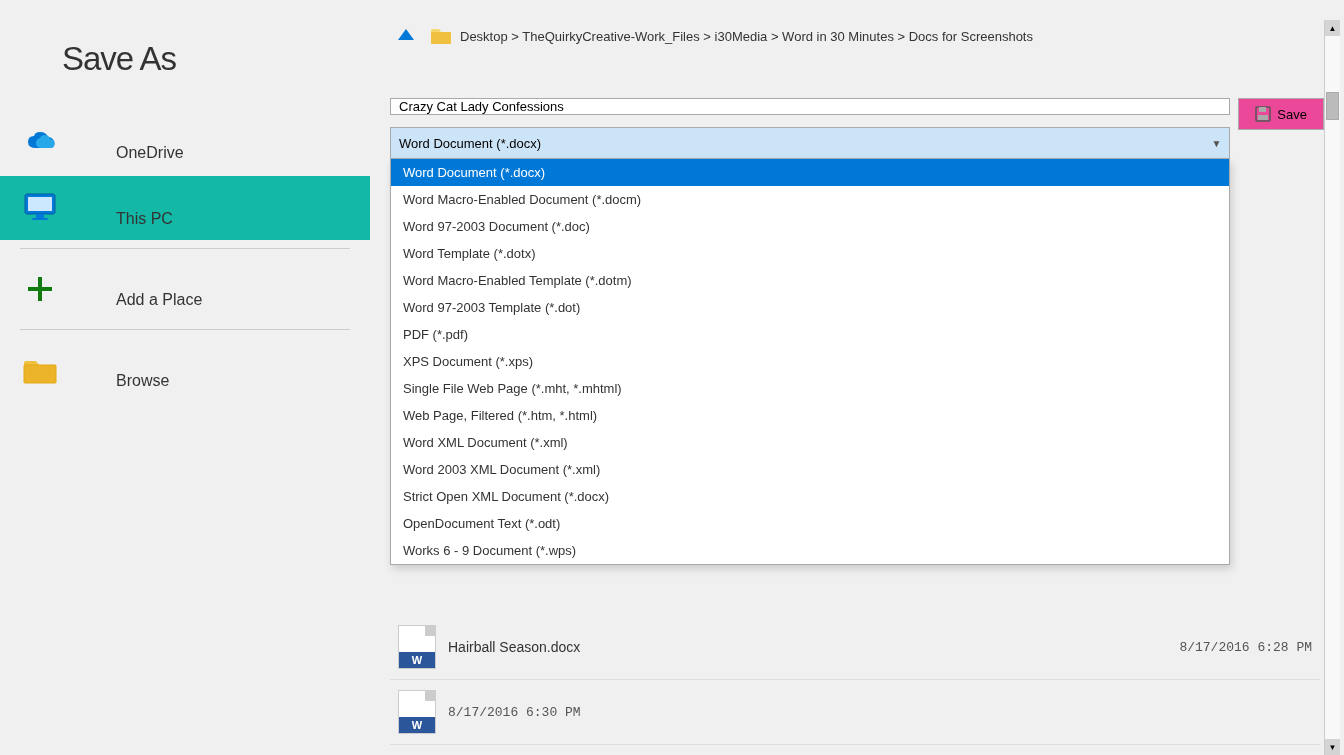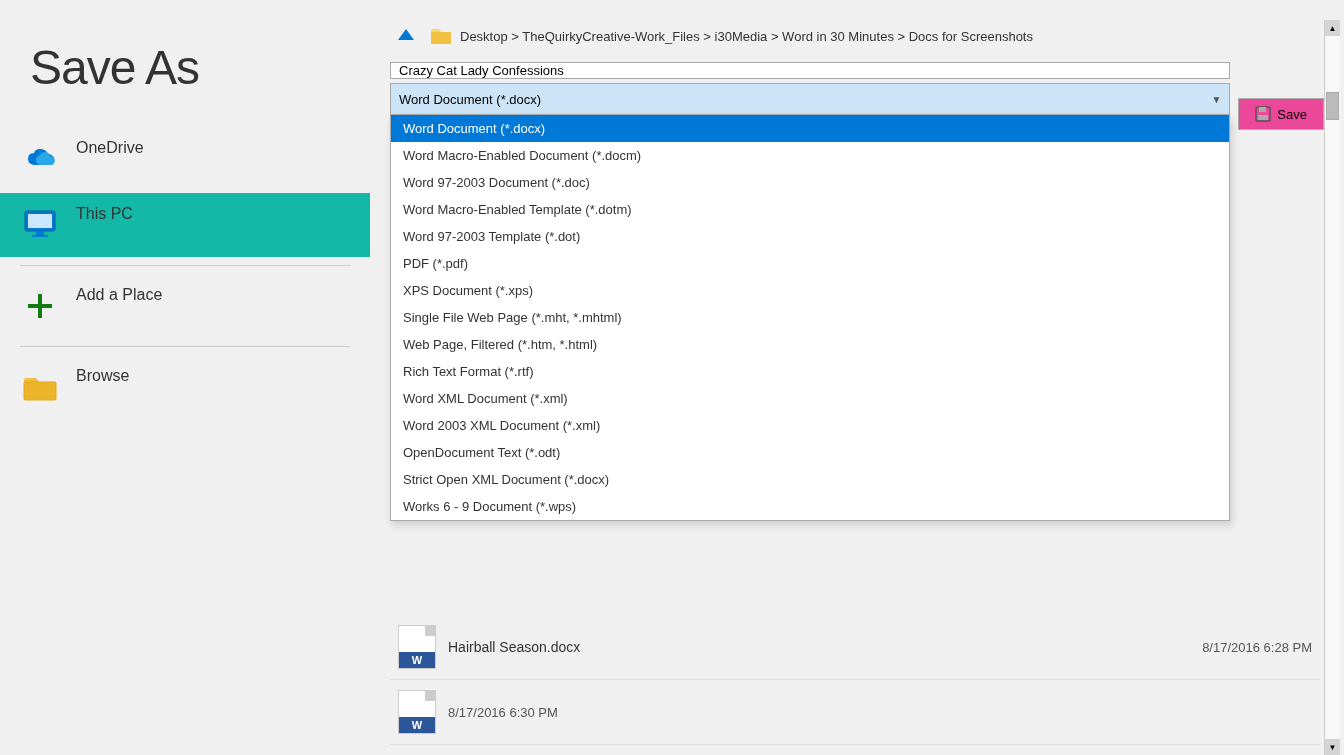--- a/index.html
+++ b/index.html
@@ -21,33 +21,35 @@
 
     
     .sidebar {
       width: 370px;
       background: #f0f0f0;
       padding: 30px 0 0 0;
       flex-shrink: 0;
     }
 
     .page-title {
-      font-size: 48px;
+      font-size: 33px;
       font-weight: 200;
       color: #333;
       padding: 10px 30px 30px 30px;
       letter-spacing: -1px;
+      margin-left: 32px;
     }
 
     .sidebar-item {
       display: flex;
-      align-items: flex-start;
+      align-items: flex-end;
       padding: 12px 20px;
       cursor: pointer;
       margin: 2px 0;
+      gap: 40px;
     }
 
     .sidebar-item.active {
       background: #14b8a6;
     }
 
     .sidebar-item-icon {
       width: 40px;
       height: 40px;
       display: flex;
@@ -206,20 +208,21 @@
     .file-item-name {
       flex: 1;
       font-size: 14px;
       color: #333;
     }
 
     .file-item-date {
       font-size: 13px;
       color: #555;
       white-space: nowrap;
+      font-family: Liberation Mono, monospace;
     }
 
     
     .word-icon {
       width: 38px;
       height: 44px;
       background: white;
       border: 1px solid #ccc;
       position: relative;
       display: flex;
@@ -320,46 +323,46 @@
       </div>
 
       <svg width="22" height="18" viewBox="0 0 22 18">
         <rect x="1" y="5" width="20" height="12" rx="1" fill="#f0c040"></rect>
         <path d="M1 5 L1 3 Q1 2 2.5 2 L9 2 L11 5 Z" fill="#f5d76e"></path>
       </svg>
       <span class="breadcrumb-path">Desktop &gt; TheQuirkyCreative-Work_Files &gt; i30Media &gt; Word in 30 Minutes &gt; Docs for Screenshots</span>
     </div>
 
     <div style="display:flex; align-items:flex-start; gap:8px;">
-      <div style="flex:1; display:flex; flex-direction:column; gap:4px;">
+      <div style="flex:1; display:flex; flex-direction:column; gap:12px;margin-top:36px;">
 
         <input type="text" class="filename-input" value="Crazy Cat Lady Confessions" style="">
 
         <div class="filetype-container">
           <div class="filetype-header">
             <span>Word Document (*.docx)</span>
             <span class="dropdown-arrow">▼</span>
           </div>
 
           <div class="dropdown-list">
 
           <div class="dropdown-item selected">Word Document (*.docx)</div>
               <div class="dropdown-item">Word Macro-Enabled Document (*.docm)</div>
               <div class="dropdown-item">Word 97-2003 Document (*.doc)</div>
+              <div class="dropdown-item">Word Template (*.dotx)</div>
               <div class="dropdown-item">Word Macro-Enabled Template (*.dotm)</div>
               <div class="dropdown-item">Word 97-2003 Template (*.dot)</div>
               <div class="dropdown-item">PDF (*.pdf)</div>
               <div class="dropdown-item">XPS Document (*.xps)</div>
               <div class="dropdown-item">Single File Web Page (*.mht, *.mhtml)</div>
               <div class="dropdown-item">Web Page, Filtered (*.htm, *.html)</div>
-              <div class="dropdown-item">Rich Text Format (*.rtf)</div>
               <div class="dropdown-item">Word XML Document (*.xml)</div>
               <div class="dropdown-item">Word 2003 XML Document (*.xml)</div>
+              <div class="dropdown-item">Strict Open XML Document (*.docx)</div>
               <div class="dropdown-item">OpenDocument Text (*.odt)</div>
-              <div class="dropdown-item">Strict Open XML Document (*.docx)</div>
               <div class="dropdown-item">Works 6 - 9 Document (*.wps)</div>
             </div>
         </div>
       </div>
 
       <button class="save-button">
 
         <svg width="16" height="16" viewBox="0 0 16 16">
           <rect x="1" y="1" width="14" height="14" rx="1" fill="none" stroke="#555" stroke-width="1.5"></rect>
           <rect x="4" y="1" width="7" height="5" fill="#aaa"></rect>

